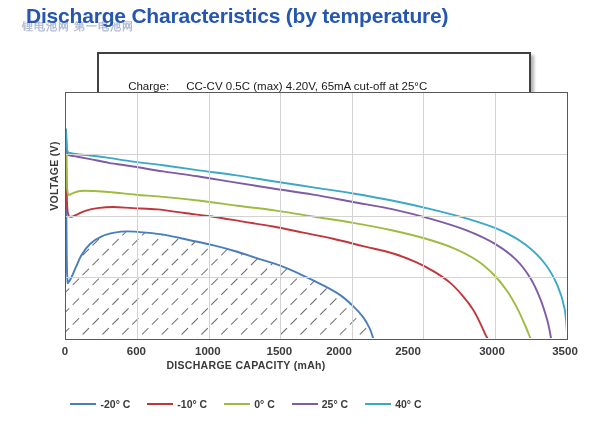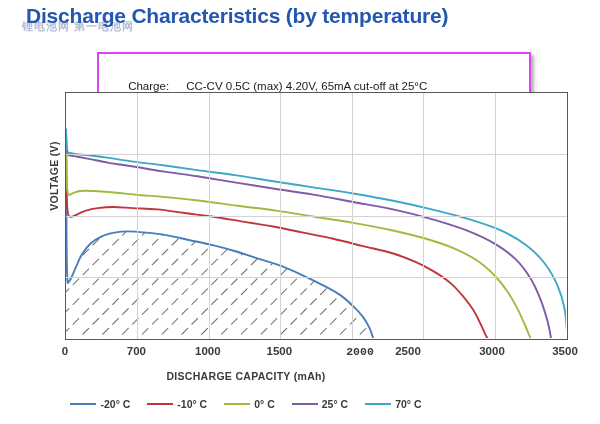--- a/index.html
+++ b/index.html
@@ -36,21 +36,21 @@
     letter-spacing: 1px;
     white-space: nowrap;
   }
 
   
   .infobox {
     position: absolute;
     left: 97px; top: 52px;
     width: 434px; height: 45px;
     background: #ffffff;
-    border: 2px solid #d946ef;
+    border: 2px solid #404040;
     box-shadow: 3px 3px 3px rgba(0,0,0,0.30);
     padding: 4px 8px 0 10px;
   }
   .infoline {
     font-size: 11.5px;
     color: #1a1a1a;
     line-height: 19px;
     white-space: pre;
   }
   .infoline .lbl { display: inline-block; width: 58px; }
@@ -87,21 +87,21 @@
     position: absolute;
     top: 345px;
     width: 60px;
     text-align: center;
     font-size: 11.5px;
     font-weight: bold;
     color: #3a3a3a;
   }
   .xlabel {
     position: absolute;
-    left: 0; right: 0; top: 370px;
+    left: 0; right: 0; top: 359px;
     text-align: center;
     font-size: 10.5px;
     font-weight: bold;
     letter-spacing: 0.3px;
     color: #3a3a3a;
   }
 
   
   .legend {
     position: absolute;
@@ -173,24 +173,24 @@
         <path d="M0.00,36.75C0.10,39.61 0.29,49.82 0.57,53.90C0.86,57.98 1.10,59.82 1.71,61.25C2.33,62.68 2.67,62.07 4.29,62.47C5.90,62.88 8.10,63.09 11.43,63.70C14.76,64.31 19.05,65.13 24.29,66.15C29.52,67.17 35.71,68.60 42.86,69.82C50.00,71.05 58.10,72.07 67.14,73.50C76.19,74.93 86.43,76.77 97.14,78.40C107.86,80.03 119.52,81.46 131.43,83.30C143.33,85.14 155.95,87.38 168.57,89.43C181.19,91.47 194.05,93.51 207.14,95.55C220.24,97.59 233.81,99.43 247.14,101.68C260.48,103.92 273.81,106.58 287.14,109.03C300.48,111.48 314.05,113.52 327.14,116.38C340.24,119.23 353.57,122.70 365.71,126.17C377.86,129.65 389.52,133.12 400.00,137.20C410.48,141.28 420.24,145.78 428.57,150.68C436.90,155.57 444.05,160.88 450.00,166.60C455.95,172.32 460.24,178.44 464.29,184.97C468.33,191.51 471.43,198.65 474.29,205.80C477.14,212.95 479.64,221.32 481.43,227.85C483.21,234.38 484.40,242.14 485.00,245.00" fill="none" stroke="#7d5ba6" stroke-width="1.9" stroke-linecap="round" stroke-linejoin="round"></path>
         <path d="M0.00,36.75C0.10,39.20 0.29,47.77 0.57,51.45C0.86,55.13 1.10,57.37 1.71,58.80C2.33,60.23 2.67,59.62 4.29,60.03C5.90,60.43 8.10,60.84 11.43,61.25C14.76,61.66 19.05,61.86 24.29,62.47C29.52,63.09 35.71,63.90 42.86,64.92C50.00,65.95 58.10,67.38 67.14,68.60C76.19,69.82 86.43,70.85 97.14,72.27C107.86,73.70 119.52,75.54 131.43,77.17C143.33,78.81 155.95,80.24 168.57,82.07C181.19,83.91 194.05,86.16 207.14,88.20C220.24,90.24 233.81,92.28 247.14,94.32C260.48,96.37 273.81,98.20 287.14,100.45C300.48,102.70 314.05,105.15 327.14,107.80C340.24,110.45 353.10,113.31 365.71,116.38C378.33,119.44 391.43,122.70 402.86,126.17C414.29,129.65 424.76,132.91 434.29,137.20C443.81,141.49 452.62,146.39 460.00,151.90C467.38,157.41 473.33,163.54 478.57,170.28C483.81,177.01 488.10,184.77 491.43,192.32C494.76,199.88 496.90,206.82 498.57,215.60C500.24,224.38 500.95,240.10 501.43,245.00" fill="none" stroke="#3ba8c8" stroke-width="1.9" stroke-linecap="round" stroke-linejoin="round"></path>
       </svg>
   </div>
 
   <div id="yticks"></div>
   <div class="ylabel-wrap">VOLTAGE (V)</div>
 
   <div id="xticks">
       <div class="xtick" style="left: 35px;">0</div>
-      <div class="xtick" style="left: 106.429px;">700</div>
+      <div class="xtick" style="left: 106.429px;">600</div>
       <div class="xtick" style="left: 177.857px;">1000</div>
       <div class="xtick" style="left: 249.286px; text-align: center;">1500</div>
-      <div class="xtick" style="left: 330px; font-family: Liberation Mono, monospace;">2000</div>
+      <div class="xtick" style="left: 309px;">2000</div>
       <div class="xtick" style="left: 378px;">2500</div>
       <div class="xtick" style="left: 462px;">3000</div>
       <div class="xtick" style="left: 535px;">3500</div>
     </div>
   <div class="xlabel">DISCHARGE CAPACITY (mAh)</div>
 
   <div class="legend" id="legend">
       <div class="legend-item">
         <span class="legend-swatch" style="background: rgb(74, 126, 187);"></span>
         <span class="legend-text">-20° C</span>
@@ -202,17 +202,17 @@
       <div class="legend-item">
         <span class="legend-swatch" style="background: rgb(157, 187, 63);"></span>
         <span class="legend-text">0° C</span>
       </div>
       <div class="legend-item">
         <span class="legend-swatch" style="background: rgb(125, 91, 166);"></span>
         <span class="legend-text">25° C</span>
       </div>
       <div class="legend-item">
         <span class="legend-swatch" style="background: rgb(59, 168, 200);"></span>
-        <span class="legend-text">70° C</span>
+        <span class="legend-text">40° C</span>
       </div>
     </div>
 
 </div>
 
 </body></html>

